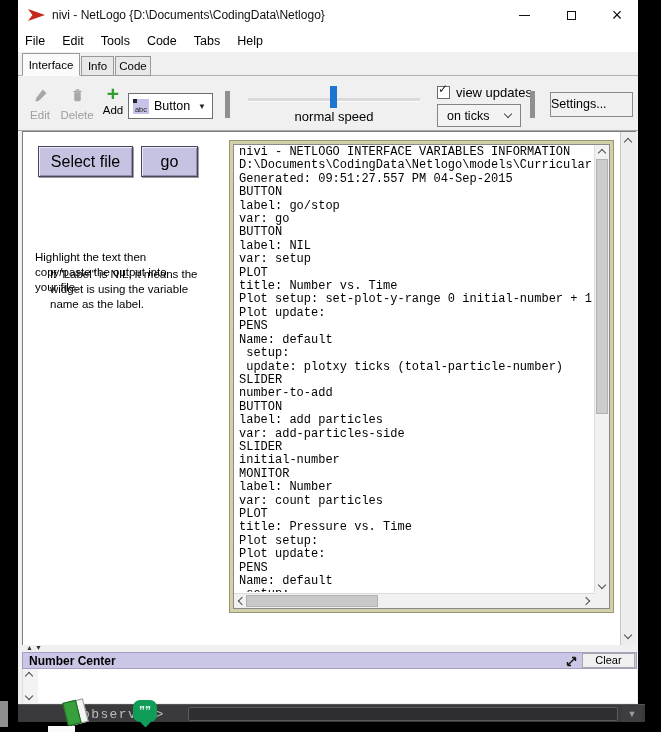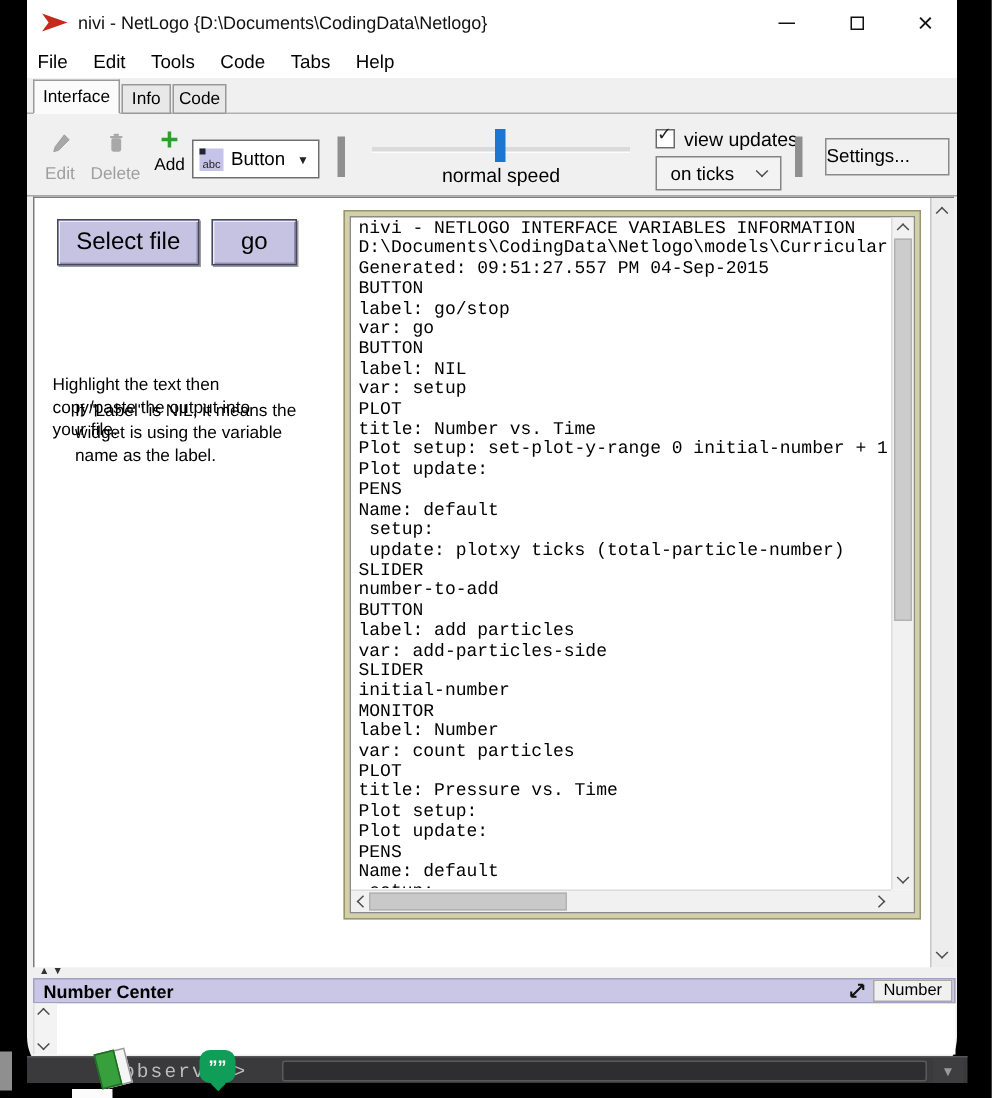--- a/index.html
+++ b/index.html
@@ -1,18 +1,18 @@
 <!DOCTYPE html>
 <html><head>
 <meta charset="utf-8">
 <style>
   * { margin:0; padding:0; box-sizing:border-box; }
   html,body { width:661px; height:732px; background:#000; overflow:hidden;
               font-family:"Liberation Sans", sans-serif; }
-  #window { position:absolute; left:18px; top:0; width:620px; height:722px; background:#f0f0f0;border-radius:31px; }
+  #window { position:absolute; left:18px; top:0; width:620px; height:722px; background:#f0f0f0; }
   .abs { position:absolute; }
 
   
   .titlebar { left:0; top:0; width:620px; height:30px; background:#fff; }
   .logo { left:10px; top:7px; width:17px; height:16px; background:#c42b1c;
           clip-path:polygon(0 12%, 100% 50%, 0 88%, 26% 50%); }
   .wtitle { left:34px; top:0; height:30px; line-height:30px; font-size:12px; color:#111; white-space:nowrap; }
   .wbtn { top:0; width:30px; height:30px; display:flex; align-items:center; justify-content:center; }
   .min-glyph { width:11px; height:1px; background:#111; }
   .max-glyph { width:9px; height:9px; border:1px solid #111; }
@@ -274,21 +274,21 @@
     <span class="split-arrow" style="left:17px;">▼</span>
   </div>
 
   <div class="abs cc-header">
     <span class="cc-title">Number Center</span>
     <div class="expand-btn">
       <svg width="13" height="13" viewBox="0 0 13 13">
         <path d="M2.5 10.5 L10.5 2.5 M2.5 10.5 l0 -3.5 M2.5 10.5 l3.5 0 M10.5 2.5 l-3.5 0 M10.5 2.5 l0 3.5" stroke="#111" stroke-width="1.4" fill="none"></path>
       </svg>
     </div>
-    <div class="clear-btn">Number</div>
+    <div class="clear-btn">Clear</div>
   </div>
   <div class="abs cc-output">
     <div class="cc-vsb">
       <span class="chev up" style="position:absolute; left:4px; top:4px;"></span>
       <span class="chev down" style="position:absolute; left:4px; bottom:4px;"></span>
     </div>
   </div>
 </div>
 
 <div class="observer-row">

